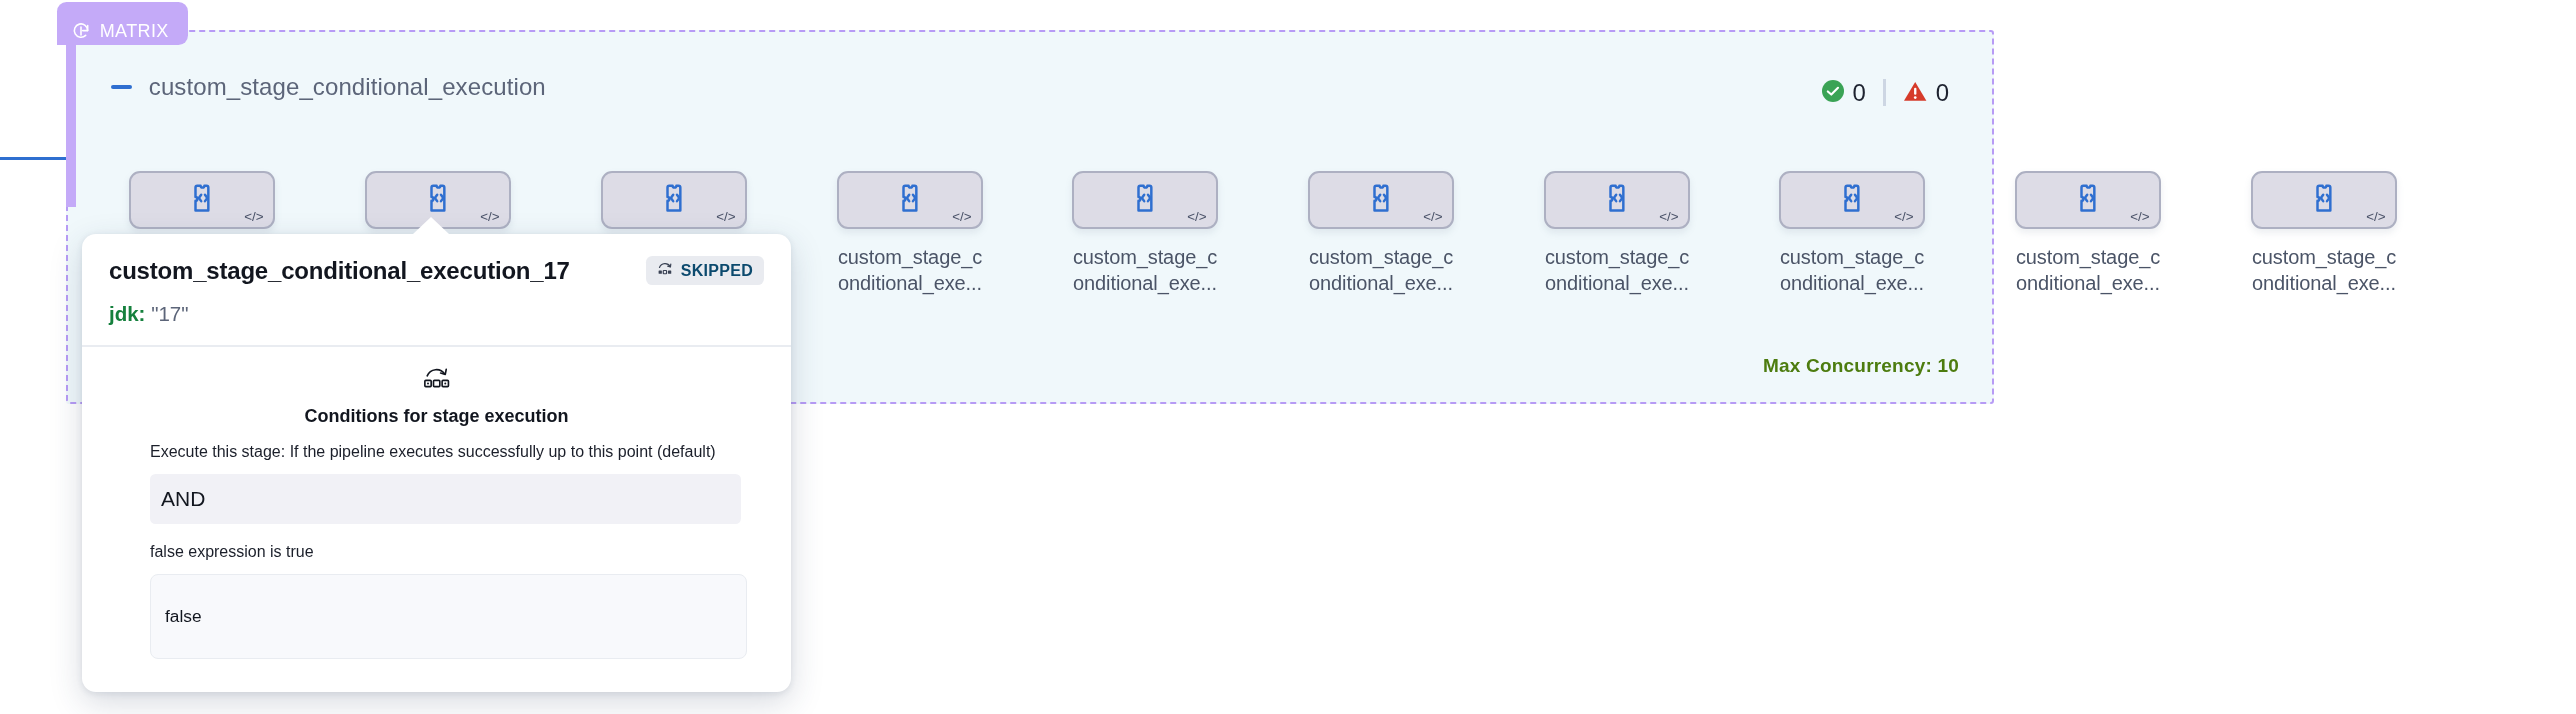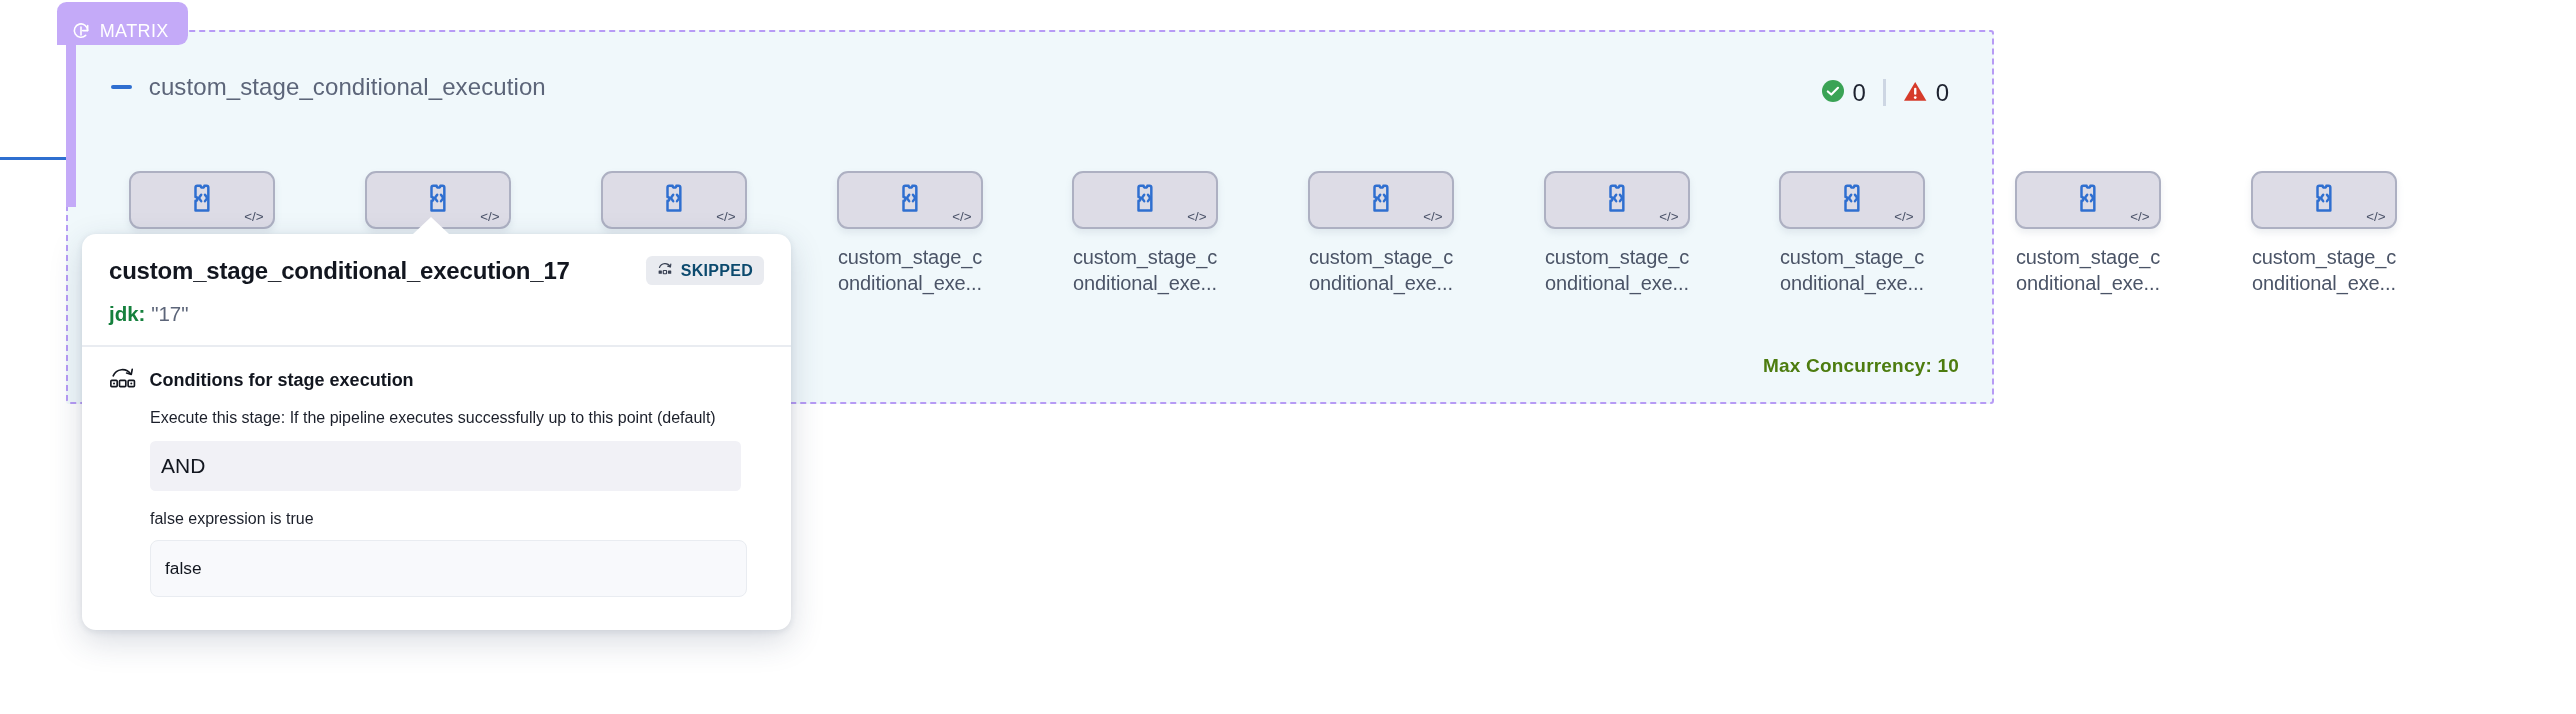--- a/index.html
+++ b/index.html
@@ -249,20 +249,21 @@
     width: 100%;
   }
 
   .tooltip-body {
     padding: 20.5px 27px 33px 27px;
   }
   .cond-header {
     display: flex;
     align-items: center;
     gap: 12.6px;
+    flex-direction: column;
   }
   .cond-header .ttl {
     font-size: 18px;
     font-weight: bold;
     color: #12161f;
   }
   .cond-desc {
     margin-top: 14px;
     margin-left: 41px;
     font-size: 16px;
@@ -286,21 +287,21 @@
     color: #1b1f2a;
   }
   .cond-expr {
     margin-top: 12.6px;
     margin-left: 41px;
     width: 597px;
     min-height: 54px;
     background: #f8f9fc;
     border: 1.6px solid #e9ecf1;
     border-radius: 8px;
-    padding: 17px 14px;
+    padding: 31px 14px;
     font-size: 17.3px;
     color: #12161f;
   }
 </style>
 </head>
 <body>
 
 <div id="stage">
 
   <div class="incoming-edge"></div>

